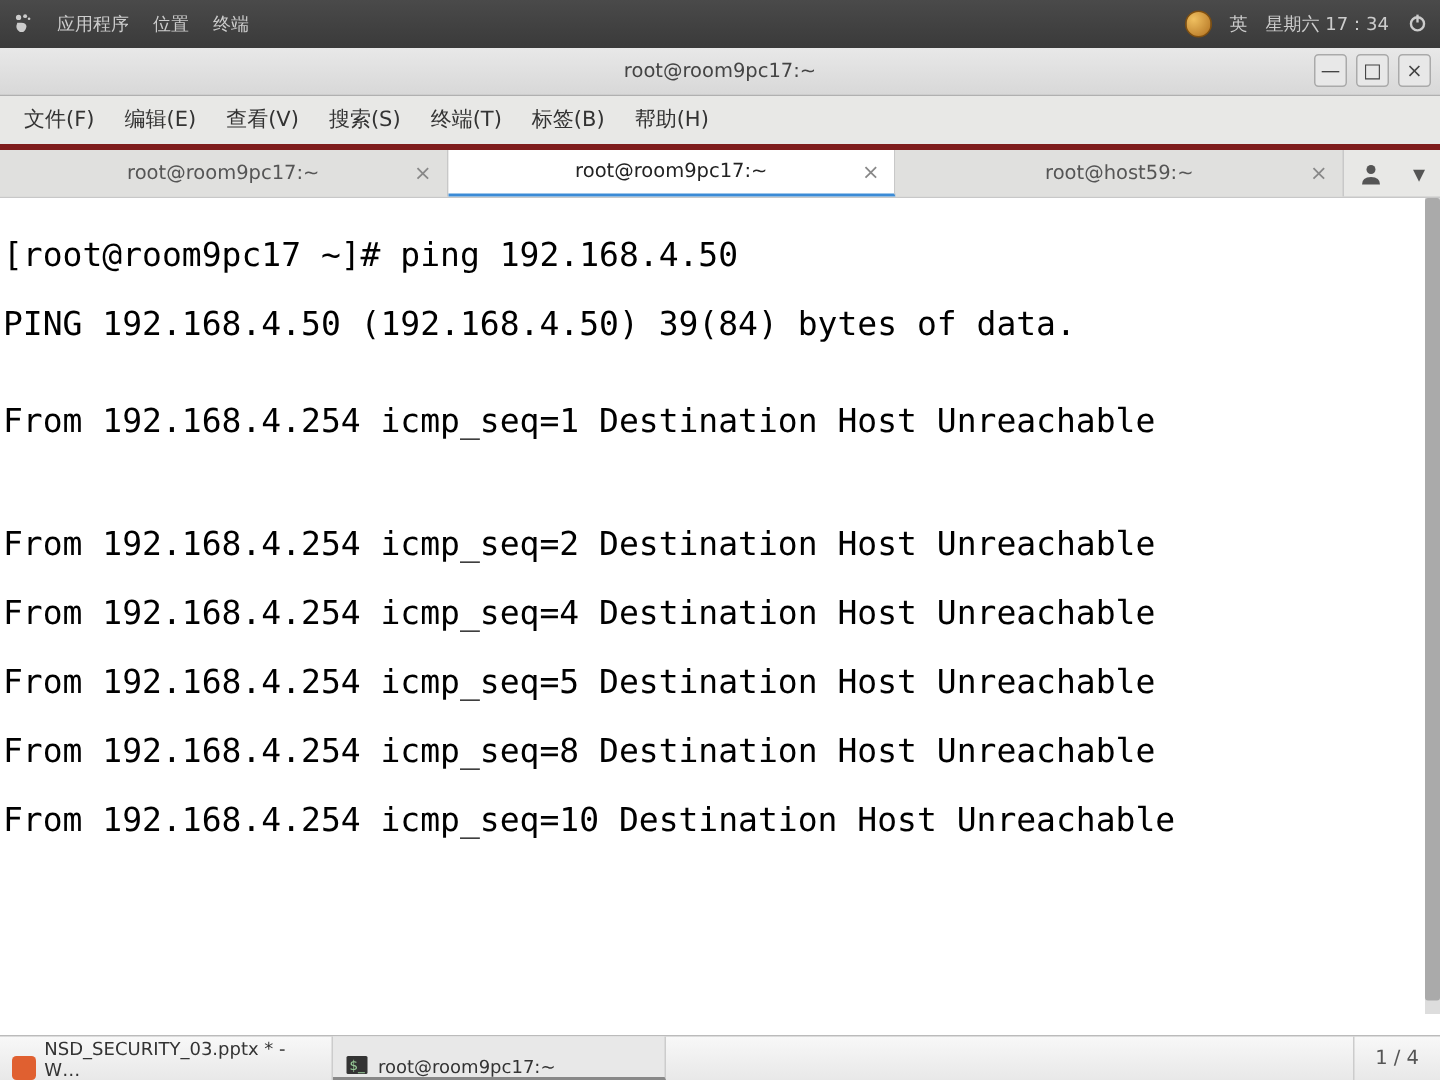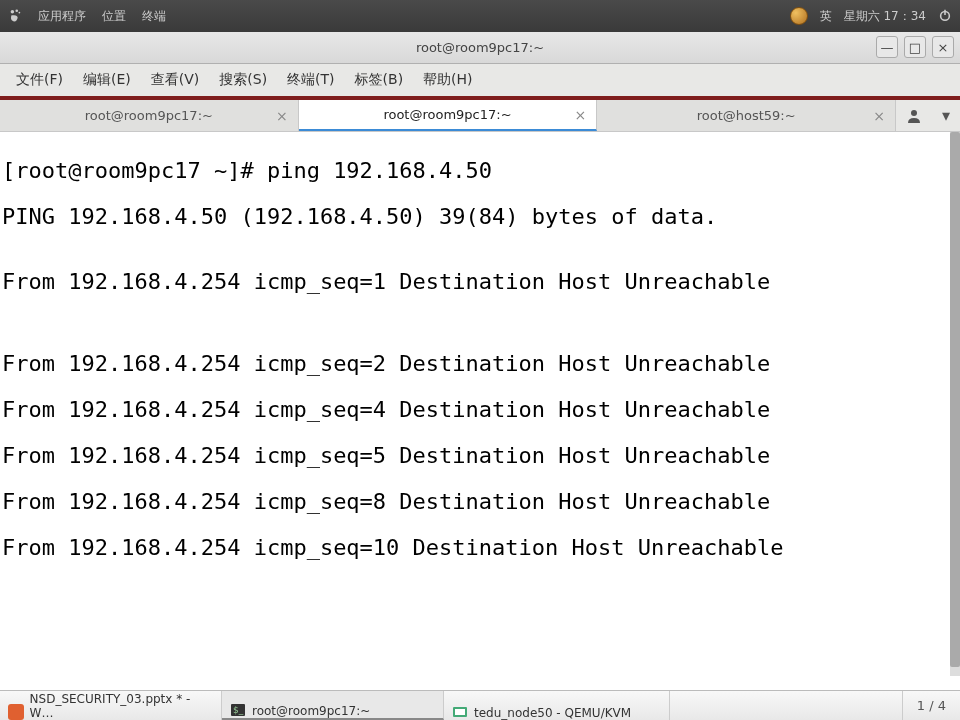--- a/index.html
+++ b/index.html
@@ -124,21 +124,14 @@
     <span class="ticon" style="background:#e06030;border-radius:3px;"></span>
     <span>NSD_SECURITY_03.pptx * - W…</span>
   </div>
   <div class="task" style="width:222px;background:#e8e8e8;border-bottom:2px solid #888;">
     <svg class="ticon" viewBox="0 0 16 16">
         <rect x="1" y="2" width="14" height="12" rx="1" fill="#333"></rect>
         <text x="3" y="11" font-size="9" fill="#9c9">$_</text>
       </svg>
     <span>root@room9pc17:~</span>
   </div>
-  <div class="task" style="width:226px;">
-    <svg class="ticon" viewBox="0 0 16 16">
-        <rect x="1" y="3" width="14" height="10" rx="1" fill="#4a7"></rect>
-        <rect x="3" y="5" width="10" height="6" fill="#fff"></rect>
-      </svg>
-    <span>tedu_node50 - QEMU/KVM</span>
-  </div>
   <div class="workspace">1 / 4</div>
 </div>
 
 </body></html>

